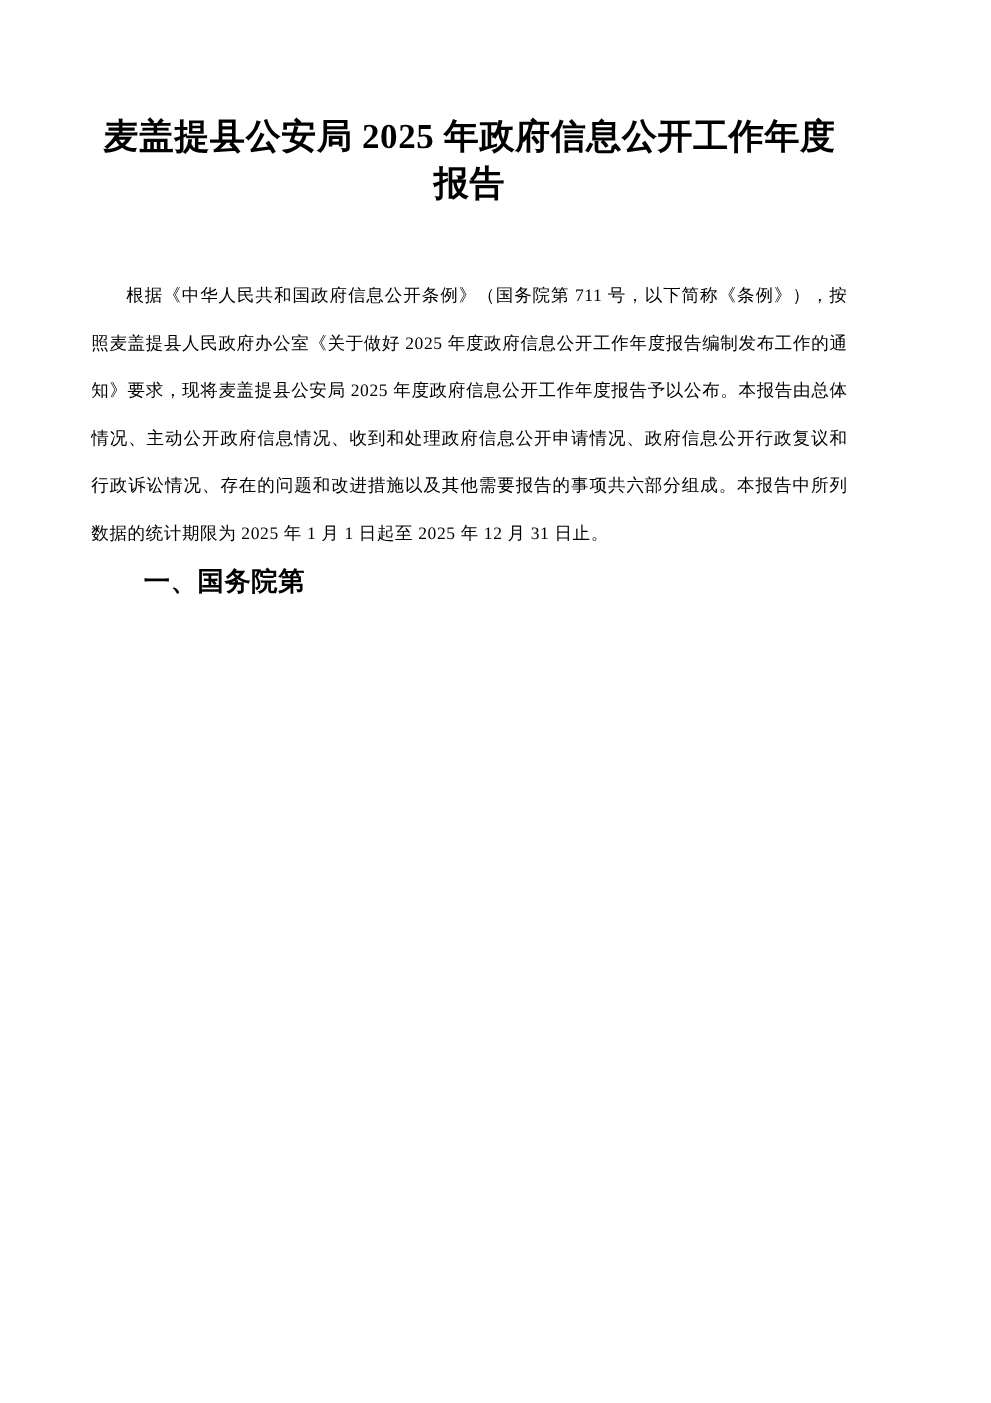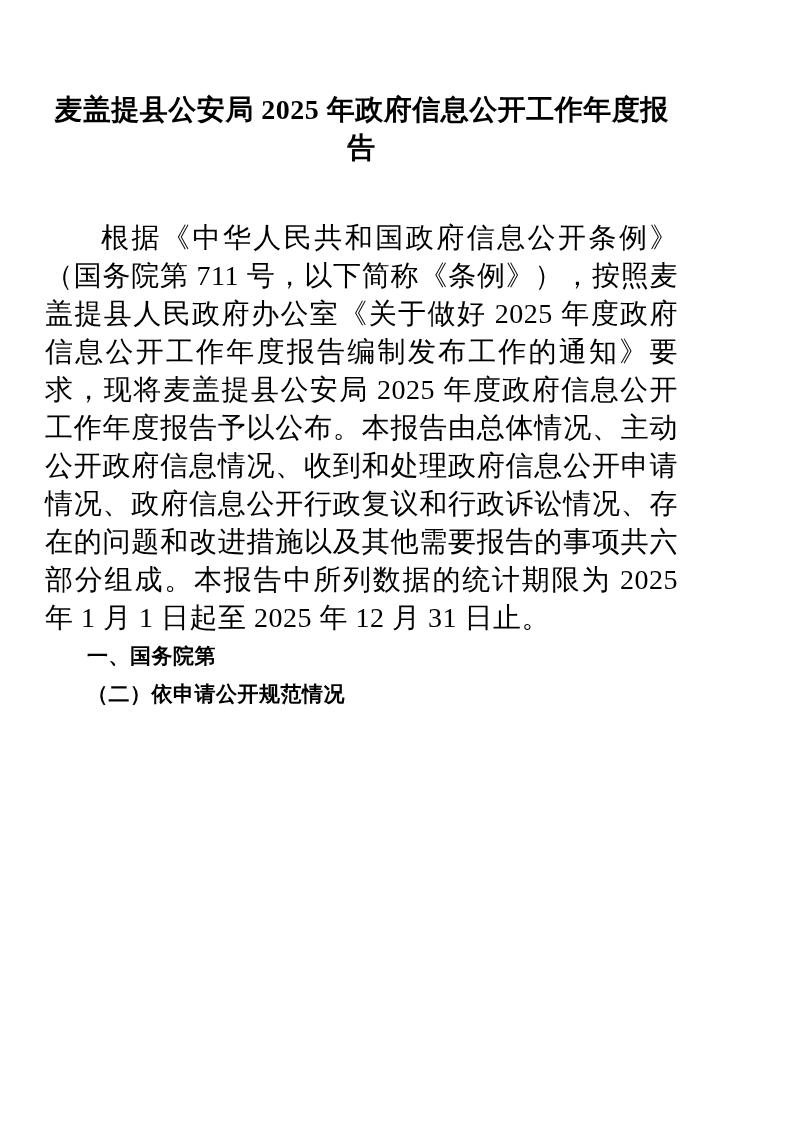--- a/index.html
+++ b/index.html
@@ -7,36 +7,36 @@
     padding: 0;
     background: #ffffff;
   }
   .page {
     position: relative;
     width: 793px;
     height: 1122px;
     background: #ffffff;
     overflow: hidden;
     box-sizing: border-box;
-    padding: 91px 115px 0 45px;
+    padding: 91px 115px 0 73px;
     font-family: "Liberation Serif", "DejaVu Serif", serif;
     color: #000000;
   }
   .doc-title {
     margin: 0 0 52px 0;
     font-size: 28px;
     line-height: 38px;
     font-weight: bold;
     text-align: center;
     letter-spacing: 0.5px;
     font-family: "Liberation Serif", "DejaVu Serif", serif;
   }
   .para {
     margin: 0;
-    font-size: 28px;
+    font-size: 14px;
     line-height: 38px;
     text-align: justify;
     text-justify: inter-ideograph;
     text-indent: 2em;
     letter-spacing: 0.5px;
   }
   .h-level1 {
     margin: 0;
     font-size: 21px;
     line-height: 38px;
@@ -60,15 +60,14 @@
 
 <div class="page">
   <h1 class="doc-title">麦盖提县公安局 2025 年政府信息公开工作年度报告</h1>
 
   <p class="para">根据《中华人民共和国政府信息公开条例》（国务院第 711 号，以下简称《条例》），按照麦盖提县人民政府办公室《关于做好 2025 年度政府信息公开工作年度报告编制发布工作的通知》要求，现将麦盖提县公安局 2025 年度政府信息公开工作年度报告予以公布。本报告由总体情况、主动公开政府信息情况、收到和处理政府信息公开申请情况、政府信息公开行政复议和行政诉讼情况、存在的问题和改进措施以及其他需要报告的事项共六部分组成。本报告中所列数据的统计期限为 2025 年 1 月 1 日起至 2025 年 12 月 31 日止。</p>
 
   <h2 class="h-level1">一、国务院第</h2>
 
 
 
-  <h3 class="h-level2">（二）依申请公开规范情况</h3>
 
 </div>
 
 </body></html>

